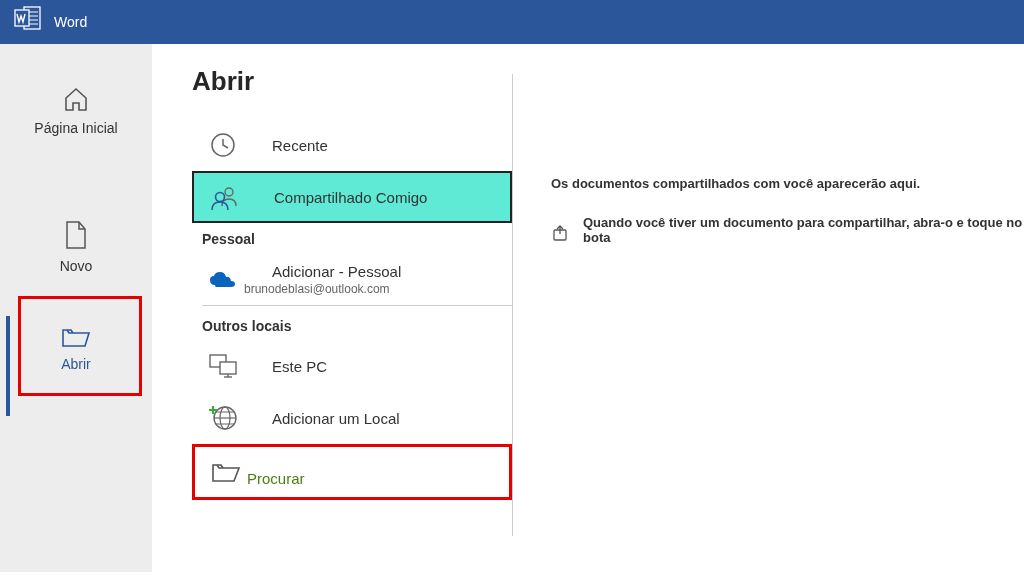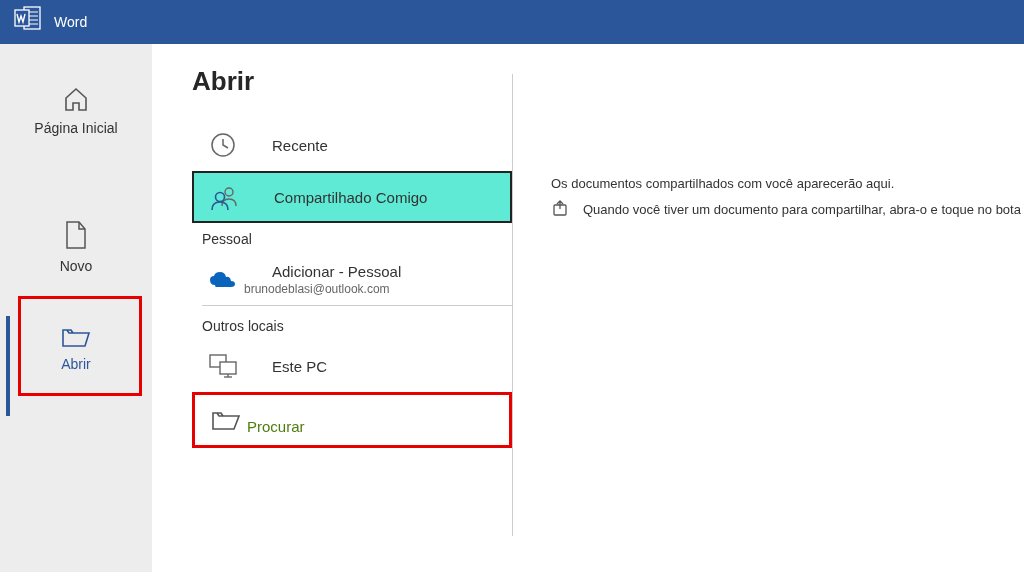--- a/index.html
+++ b/index.html
@@ -17,26 +17,26 @@
     .redbox {position:absolute;border:3px solid #e60000;}
     .content {flex:1;display:flex;}
     .col1 {width:360px;padding:22px 0 0 40px;}
     .col1 h1 {font-size:26px;font-weight:600;color:#262626;margin-bottom:22px;}
     .loc-item {display:flex;align-items:center;height:52px;padding:0 10px;cursor:pointer;}
     .loc-item.selected {border:2px solid #222;background:#5eead4;}
     .loc-item .icon {width:42px;display:flex;align-items:center;justify-content:center;}
     .loc-item .lbl {font-size:15px;color:#333;margin-left:28px;}
     .loc-item .sub {display:block;font-size:12px;color:#666;margin-top:2px;}
     .loc-item .meta {display:flex;flex-direction:column;}
-    .section-head {font-size:14px;font-weight:400;color:#333;padding:8px 0 6px 10px;}
+    .section-head {font-size:14px;font-weight:700;color:#333;padding:8px 0 6px 10px;}
     .divider {border-top:1px solid #ccc;margin:0 0 4px 10px;}
     .vdivider {width:1px;background:#ccc;margin:30px 0 36px;}
-    .col2 {flex:1;padding:24px 0 0 38px;}
+    .col2 {flex:1;padding:24px 0 0 38px;font-weight:bold;}
     .empty-msg {font-size:13px;color:#333;margin-top:108px;}
-    .share-line {display:flex;align-items:center;font-size:13px;color:#333;margin-top:8px;}
+    .share-line {display:flex;align-items:flex-end;font-size:13px;color:#333;margin-top:24px;}
     .share-line .sicn {margin-right:14px;}
     .procurar-box {border:3px solid #e60000;display:flex;align-items:center;height:56px;padding:0 10px;cursor:pointer;}
     .procurar-box .icon {width:42px;display:flex;align-items:center;justify-content:center;}
     .procurar-box .lbl {font-size:15px;color:#4d7c0f;margin-top:12px;}
   </style>
 </head>
 <body>
 
 <div class="titlebar">
   <span class="wlogo">
@@ -129,20 +129,34 @@
           <svg width="30" height="26" viewBox="0 0 30 26">
               <rect x="2" y="2" width="16" height="12" fill="none" stroke="#666" stroke-width="1.4"></rect>
               <rect x="12" y="9" width="16" height="12" fill="#fff" stroke="#666" stroke-width="1.4"></rect>
               <line x1="16" y1="24" x2="24" y2="24" stroke="#666" stroke-width="1.4"></line>
               <line x1="20" y1="21" x2="20" y2="24" stroke="#666" stroke-width="1.4"></line>
             </svg>
         </span>
         <span class="lbl">Este PC</span>
       </div>
 
+      <div class="loc-item">
+        <span class="icon">
+          <svg width="30" height="28" viewBox="0 0 30 28">
+              <circle cx="17" cy="14" r="11" fill="none" stroke="#666" stroke-width="1.4"></circle>
+              <ellipse cx="17" cy="14" rx="5" ry="11" fill="none" stroke="#666" stroke-width="1.2"></ellipse>
+              <line x1="6" y1="14" x2="28" y2="14" stroke="#666" stroke-width="1.2"></line>
+              <line x1="8" y1="8" x2="26" y2="8" stroke="#666" stroke-width="1"></line>
+              <line x1="8" y1="20" x2="26" y2="20" stroke="#666" stroke-width="1"></line>
+              <line x1="5" y1="2" x2="5" y2="10" stroke="#3ba83b" stroke-width="2"></line>
+              <line x1="1" y1="6" x2="9" y2="6" stroke="#3ba83b" stroke-width="2"></line>
+            </svg>
+        </span>
+        <span class="lbl">Adicionar um Local</span>
+      </div>
 
       <div class="procurar-box">
         <span class="icon">
           <svg width="30" height="24" viewBox="0 0 30 24">
               <path d="M2 5 L2 21 L23 21 L28 8 L8 8 L6 5 Z M2 5 L10 5 L12 8" fill="none" stroke="#555" stroke-width="1.6"></path>
             </svg>
         </span>
         <span class="lbl">Procurar</span>
       </div>
     </div>

